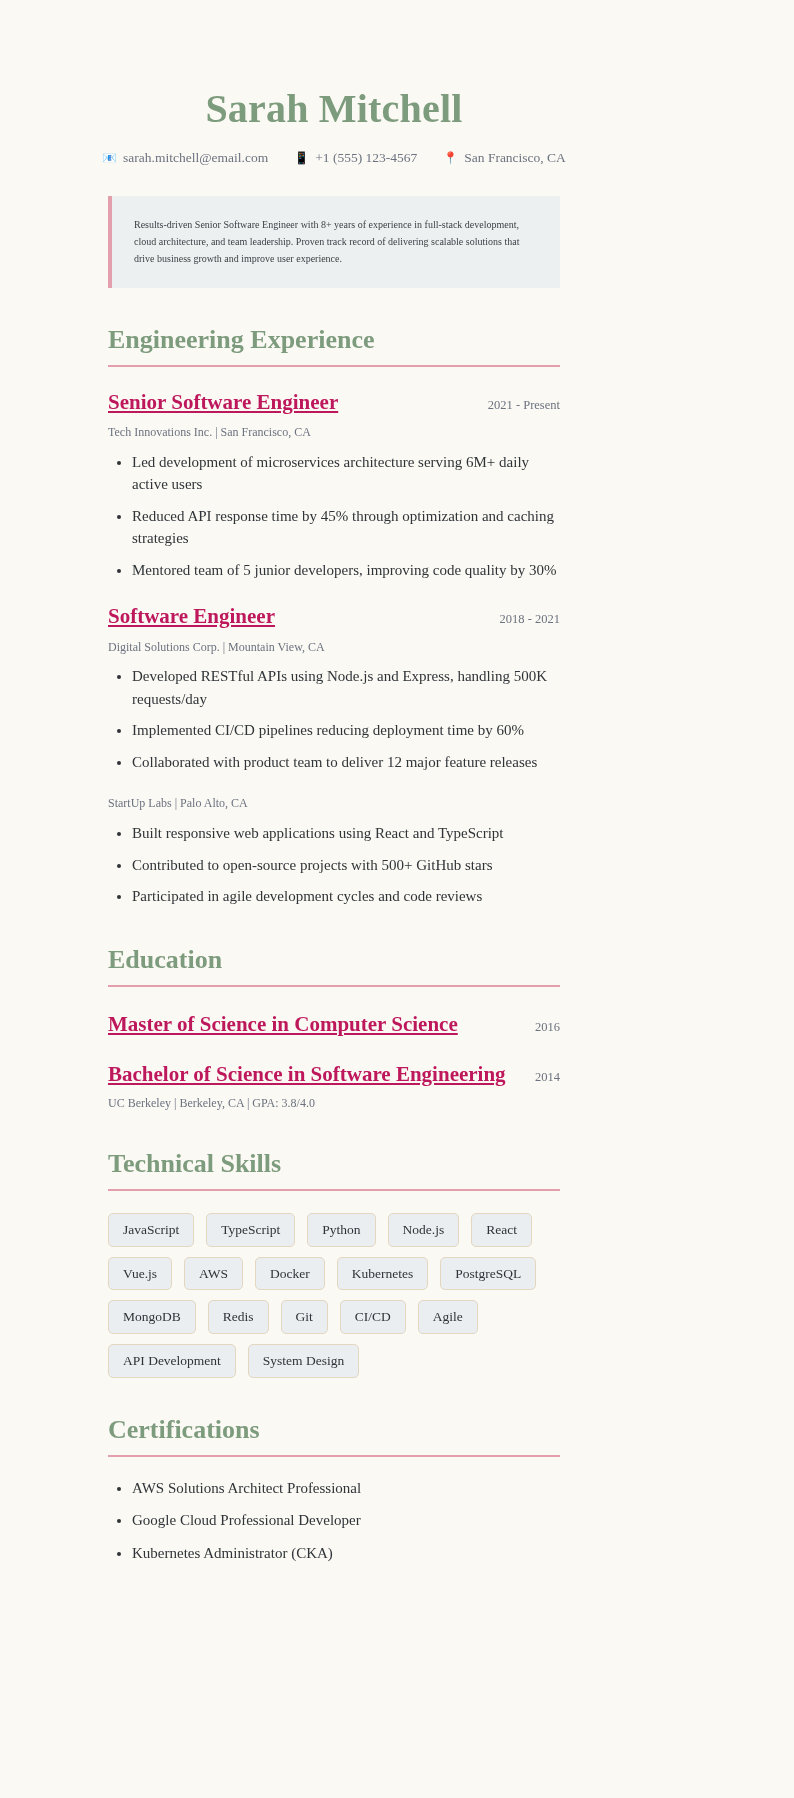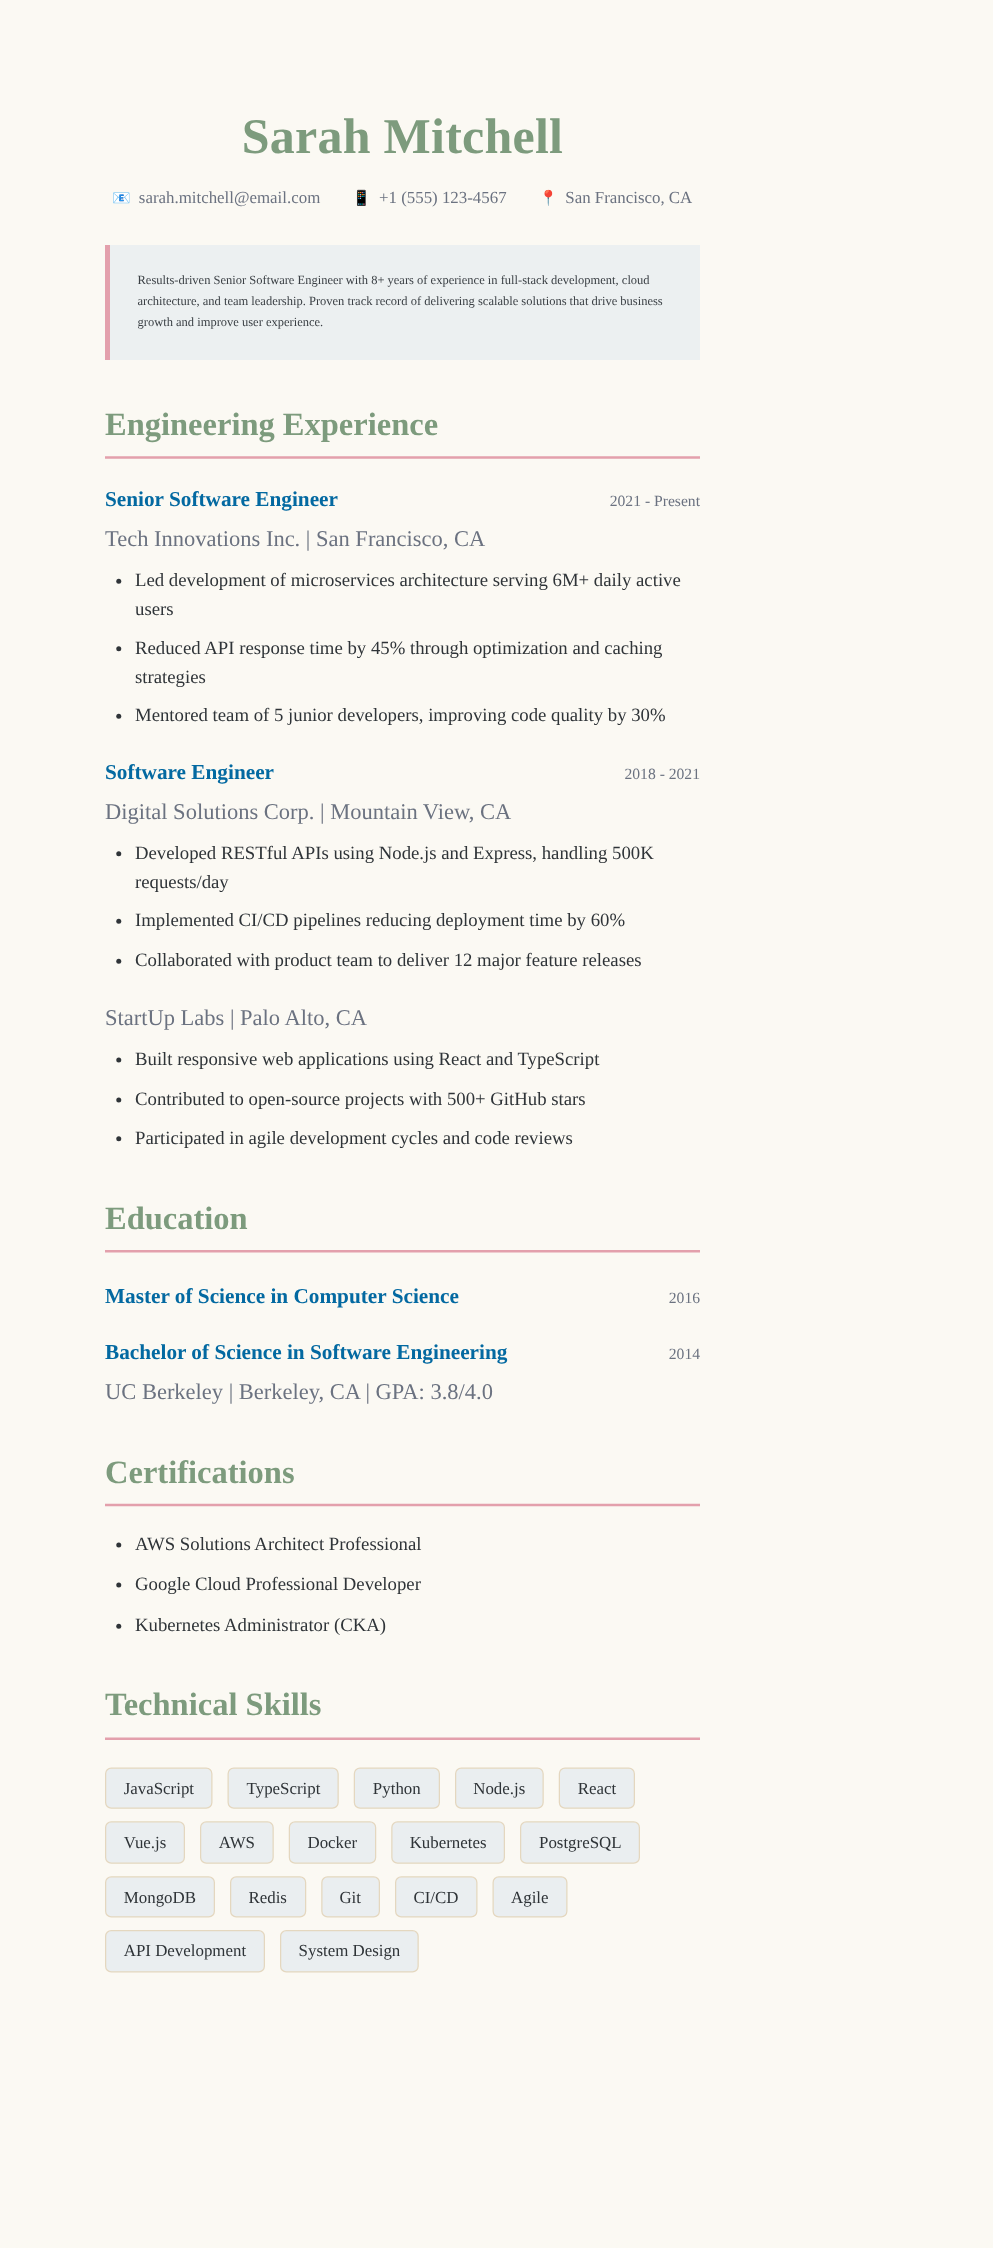--- a/index.html
+++ b/index.html
@@ -5,21 +5,21 @@
   * { box-sizing: border-box; }
   html, body { margin:0; padding:0; }
   body {
     width: 794px;
     min-height: 1798px;
     background: #fbf9f3;
     font-family: "Liberation Serif", "DejaVu Serif", serif;
     color: #3a3f44;
     -webkit-font-smoothing: antialiased;
   }
-  .page { width: 644px; padding: 48px 84px 60px 84px; }
+  .page { width: 644px; padding: 48px 84px 60px 108px; }
 
   
   .name {
     text-align: center;
     font-size: 40px;
     font-weight: 700;
     color: #7d9b7d;
     letter-spacing: 0.2px;
     margin: 38px 0 0 0;
     line-height: 1.15;
@@ -65,34 +65,35 @@
 
   
   .entry { margin-top: 22px; }
   .entry-head {
     display: flex;
     justify-content: space-between;
     align-items: baseline;
     gap: 12px;
   }
   .entry-title {
-    font-size: 17px;
+    font-size: 21px;
     font-weight: 700;
-    color: #0369a1;
+    color: #be185d;
     line-height: 1.25;
+    text-decoration: underline;
   }
   .entry-date {
     font-size: 12.5px;
     color: #6b7280;
     white-space: nowrap;
     flex: 0 0 auto;
   }
   .entry-sub {
     margin-top: 9px;
-    font-size: 18px;
+    font-size: 12px;
     color: #6b7280;
     line-height: 1.4;
   }
   ul.bullets {
     margin: 10px 0 0 0;
     padding-left: 24px;
     list-style: disc;
   }
   ul.bullets li {
     font-size: 15px;
@@ -216,30 +217,20 @@
       </div>
     </article>
 
     <article class="edu-entry">
       <div class="entry-head">
         <div class="entry-title">Bachelor of Science in Software Engineering</div>
         <div class="entry-date">2014</div>
       </div>
       <div class="entry-sub">UC Berkeley | Berkeley, CA | GPA: 3.8/4.0</div>
     </article>
-  </section>
-
-  <section class="section">
-    <h2 class="section-title">Certifications</h2>
-    <div class="section-rule"></div>
-    <ul class="certs">
-      <li>AWS Solutions Architect Professional</li>
-      <li>Google Cloud Professional Developer</li>
-      <li>Kubernetes Administrator (CKA)</li>
-    </ul>
   </section>
 
   <section class="section">
     <h2 class="section-title">Technical Skills</h2>
     <div class="section-rule"></div>
     <div class="skills-wrap">
       <span class="skill-tag">JavaScript</span>
       <span class="skill-tag">TypeScript</span>
       <span class="skill-tag">Python</span>
       <span class="skill-tag">Node.js</span>
@@ -252,13 +243,23 @@
       <span class="skill-tag">MongoDB</span>
       <span class="skill-tag">Redis</span>
       <span class="skill-tag">Git</span>
       <span class="skill-tag">CI/CD</span>
       <span class="skill-tag">Agile</span>
       <span class="skill-tag">API Development</span>
       <span class="skill-tag">System Design</span>
     </div>
   </section>
 
+  <section class="section">
+    <h2 class="section-title">Certifications</h2>
+    <div class="section-rule"></div>
+    <ul class="certs">
+      <li>AWS Solutions Architect Professional</li>
+      <li>Google Cloud Professional Developer</li>
+      <li>Kubernetes Administrator (CKA)</li>
+    </ul>
+  </section>
+
 </div>
 
 </body></html>

